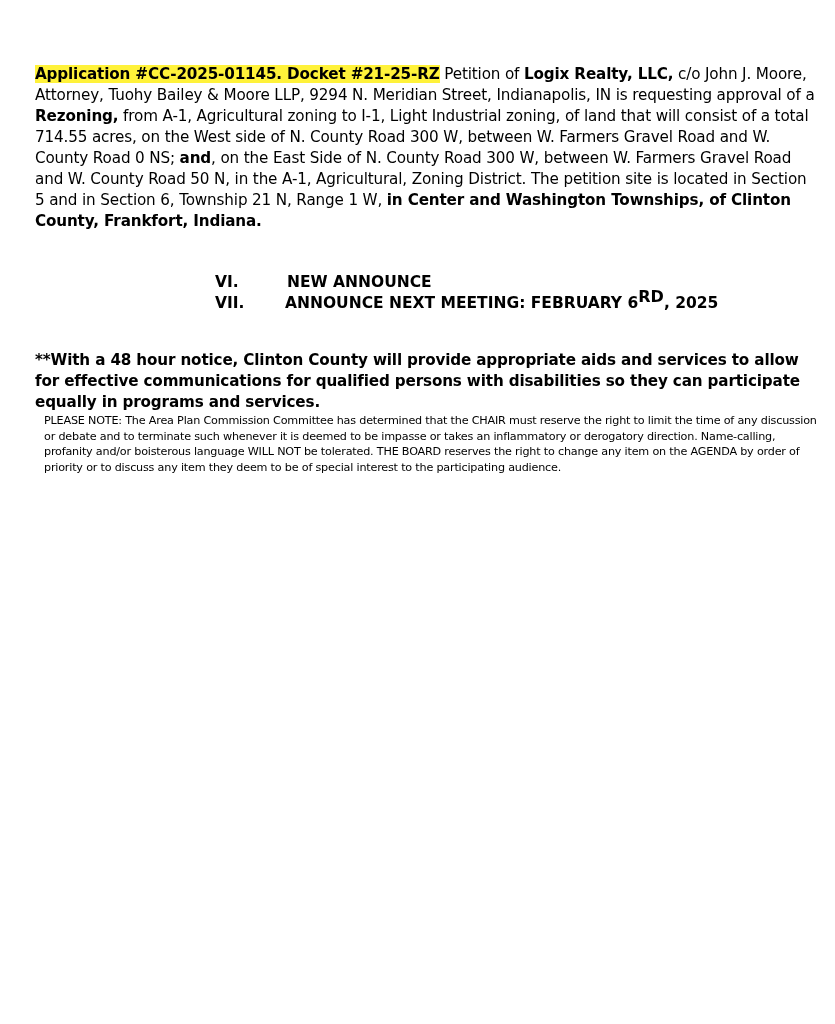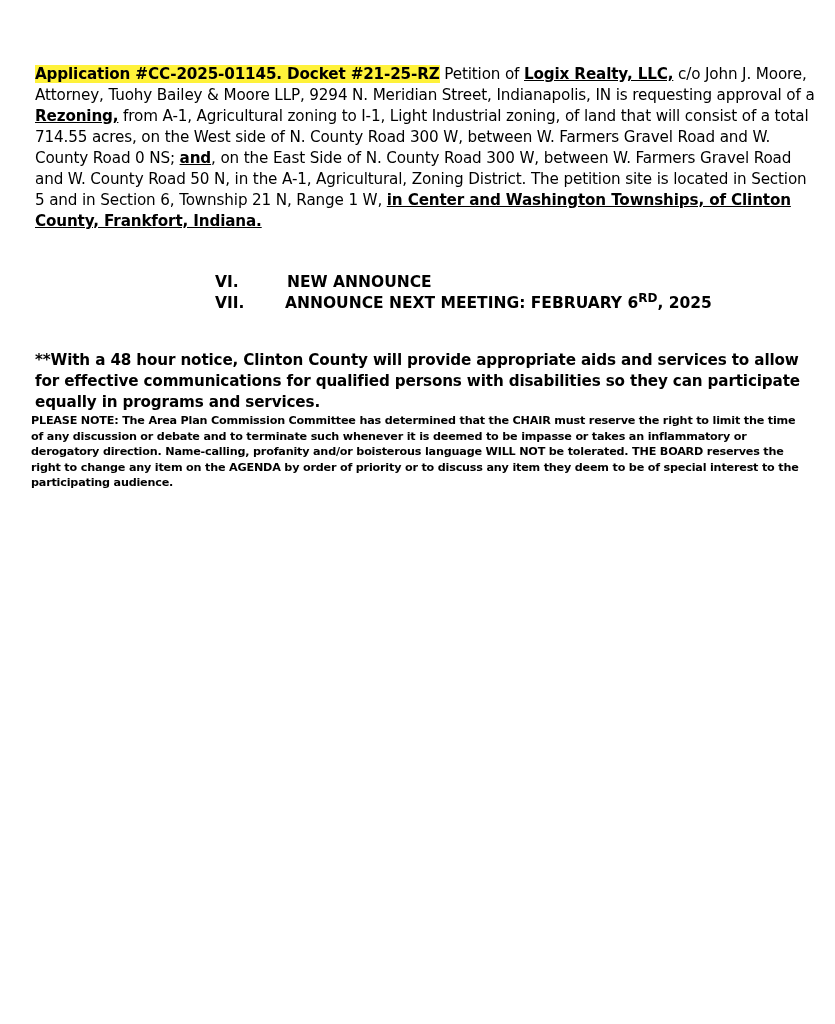--- a/index.html
+++ b/index.html
@@ -5,36 +5,36 @@
     html, body { margin: 0; padding: 0; background: #ffffff; }
     body { width: 835px; height: 1024px; position: relative; overflow: hidden; color: #000; }
     .page { position: absolute; left: 0; top: 0; width: 835px; height: 1024px; }
     .para {
       position: absolute; left: 35px; width: 780px;
       font-family: "DejaVu Sans", sans-serif;
       font-size: 15.2px; line-height: 21px; letter-spacing: -0.15px;
     }
     .p1 { top: 64px; }
     .hl { background: #fff23a; font-weight: bold; }
-    b { font-weight: bold; text-decoration: underline; }
+    b { font-weight: bold; }
     .agenda {
       position: absolute; left: 215px; top: 272px;
       font-family: "DejaVu Sans", sans-serif; font-weight: bold;
       font-size: 15.5px; line-height: 21px;
     }
     .agenda-item { display: flex; gap: 12px; }
     .agenda-num { display: inline-block; width: 60px; }
     .agenda-item.vii .agenda-num { width: 58px; }
     .agenda-item.viii .agenda-num { width: 55px; }
-    sup { font-size: 12px; line-height: 0; vertical-align: 6px; }
+    sup { font-size: 16px; line-height: 0; vertical-align: 6px; }
     .p2 { top: 350px; font-weight: bold; }
     .small {
-      position: absolute; left: 31px; width: 780px;
+      position: absolute; left: 44px; width: 780px;
       font-family: "DejaVu Sans", sans-serif;
-      font-size: 11.2px; line-height: 15.5px; letter-spacing: -0.2px; font-weight: bold;
+      font-size: 11.2px; line-height: 15.5px; letter-spacing: -0.2px;
     }
     .s1 { top: 413px; }
     .s2 { top: 489px; }
   </style>
 </head>
 <body>
 
 <div class="page">
 
   <div class="para p1"><span class="hl">Application #CC-2025-01145. Docket #21-25-RZ</span><span> Petition of </span><b>Logix Realty, LLC,</b><span> c/o John J. Moore, Attorney, Tuohy Bailey &amp; Moore LLP, 9294 N. Meridian Street, Indianapolis, IN is requesting approval of a </span><b>Rezoning,</b><span> from A-1, Agricultural zoning to I-1, Light Industrial zoning, of land that will consist of a total 714.55 acres, on the West side of N. County Road 300 W, between W. Farmers Gravel Road and W. County Road 0 NS; </span><b>and</b><span>, on the East Side of N. County Road 300 W, between W. Farmers Gravel Road and W. County Road 50 N, in the A-1, Agricultural, Zoning District. The petition site is located in Section 5 and in Section 6, Township 21 N, Range 1 W, </span><b>in Center and Washington Townships, of Clinton County, Frankfort, Indiana.</b></div>

